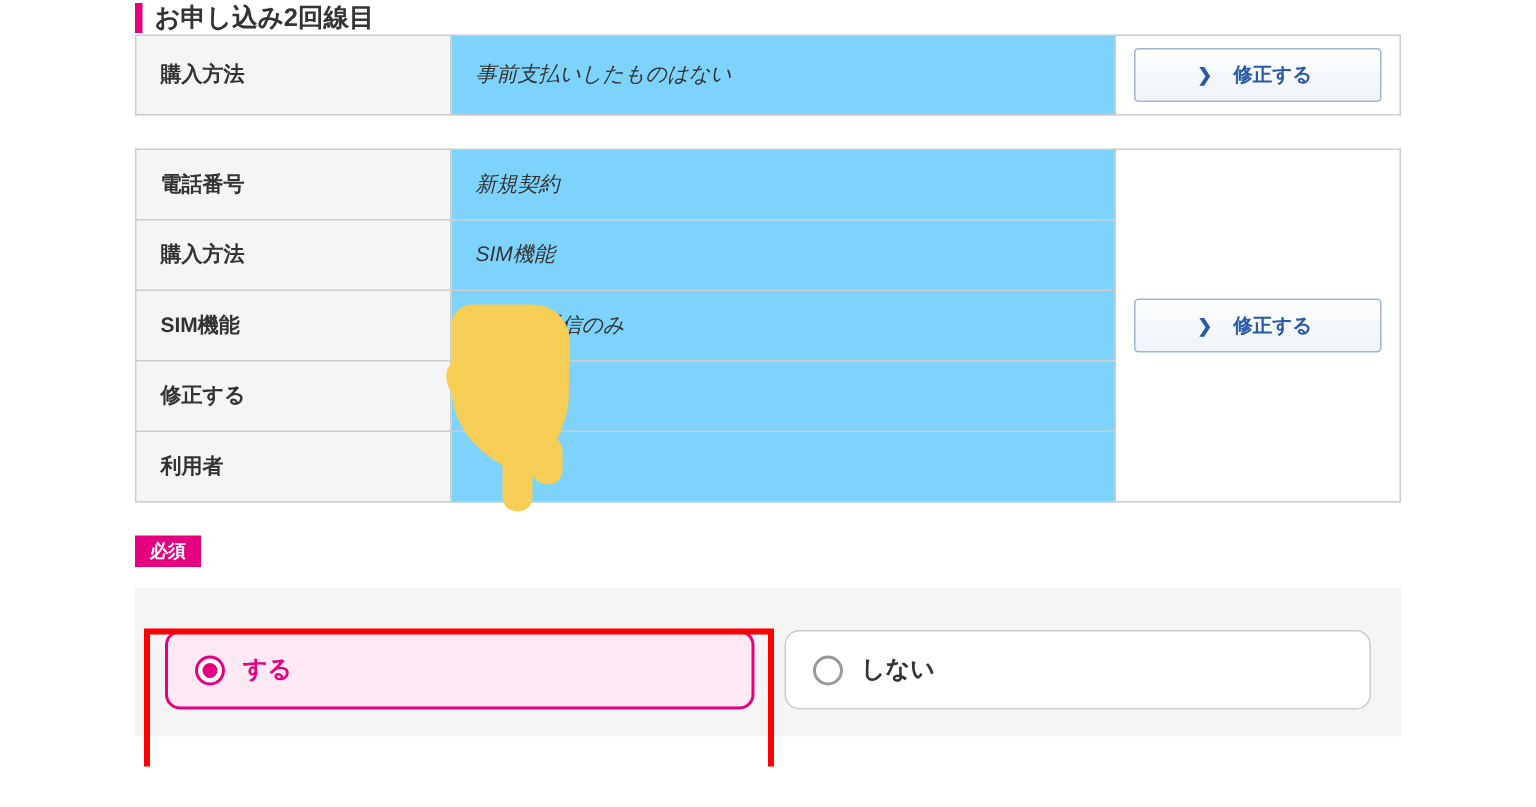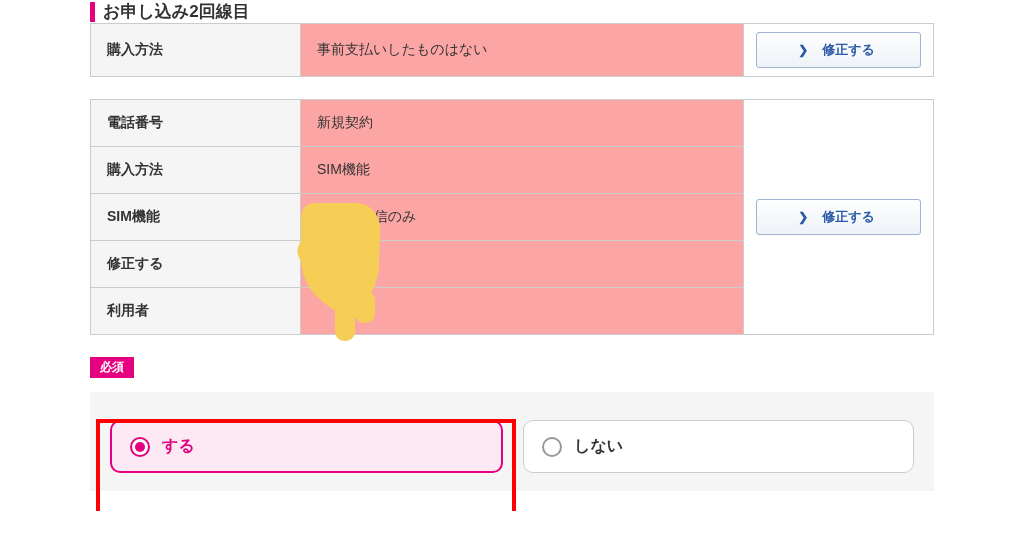--- a/index.html
+++ b/index.html
@@ -43,21 +43,22 @@
       padding: 14px 16px;
       vertical-align: middle;
       font-size: 14px;
     }
     .confirm-table td.th {
       background: #f5f5f5;
       width: 210px;
       font-weight: 700;
     }
     .confirm-table td.val {
-      background: #fca5a5;
+      background: #7dd3fc;
+      font-style: italic;
     }
     .confirm-table td.act {
       width: 190px;
       background: #fff;
       text-align: center;
       padding: 8px 12px;
     }
 
     
     .edit-btn {

